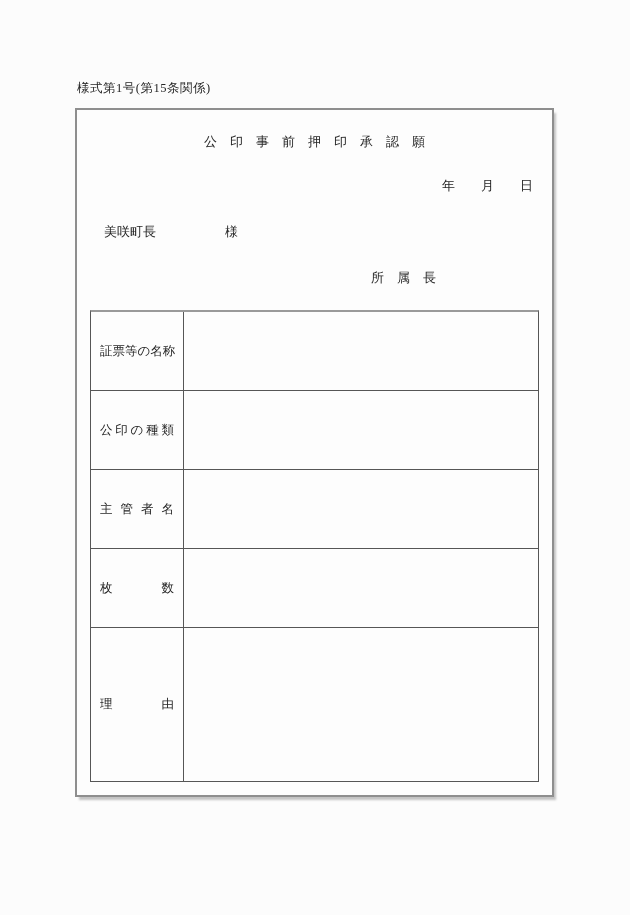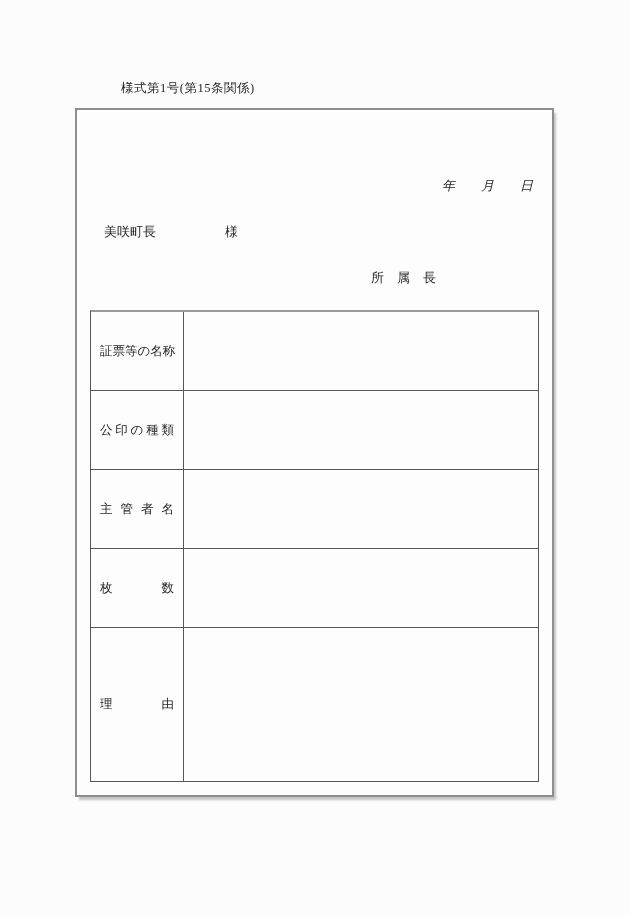--- a/index.html
+++ b/index.html
@@ -16,21 +16,20 @@
     color: #262626;
     overflow: hidden;
   }
   .form-number {
     position: absolute;
     left: 77px;
     top: 80px;
     font-size: 12.5px;
     letter-spacing: 0.5px;
     white-space: nowrap;
-    margin-left: 44px;
   }
   .form-box {
     position: absolute;
     left: 75px;
     top: 108px;
     width: 479px;
     height: 689px;
     box-sizing: border-box;
     border: 2px solid #8e8e8e;
     background: #fdfdfd;
@@ -44,21 +43,20 @@
     text-align: center;
     font-size: 13px;
     white-space: nowrap;
   }
   .date-line {
     position: absolute;
     top: 67px;
     right: 19px;
     font-size: 13px;
     white-space: nowrap;
-    font-style: italic;
   }
   .recipient-line {
     position: absolute;
     top: 113px;
     left: 27px;
     font-size: 13px;
     display: flex;
     column-gap: 69px;
     white-space: nowrap;
   }
@@ -113,20 +111,21 @@
 </style>
 </head>
 <body>
 
 <div class="sheet">
 
   <div class="form-number">様式第1号(第15条関係)</div>
 
   <div class="form-box">
 
+    <div class="form-title">公　印　事　前　押　印　承　認　願</div>
 
     <div class="date-line">年　　月　　日</div>
 
     <div class="recipient-line">
       <span>美咲町長</span>
       <span>様</span>
     </div>
 
     <div class="sender-line">所　属　長</div>
 

